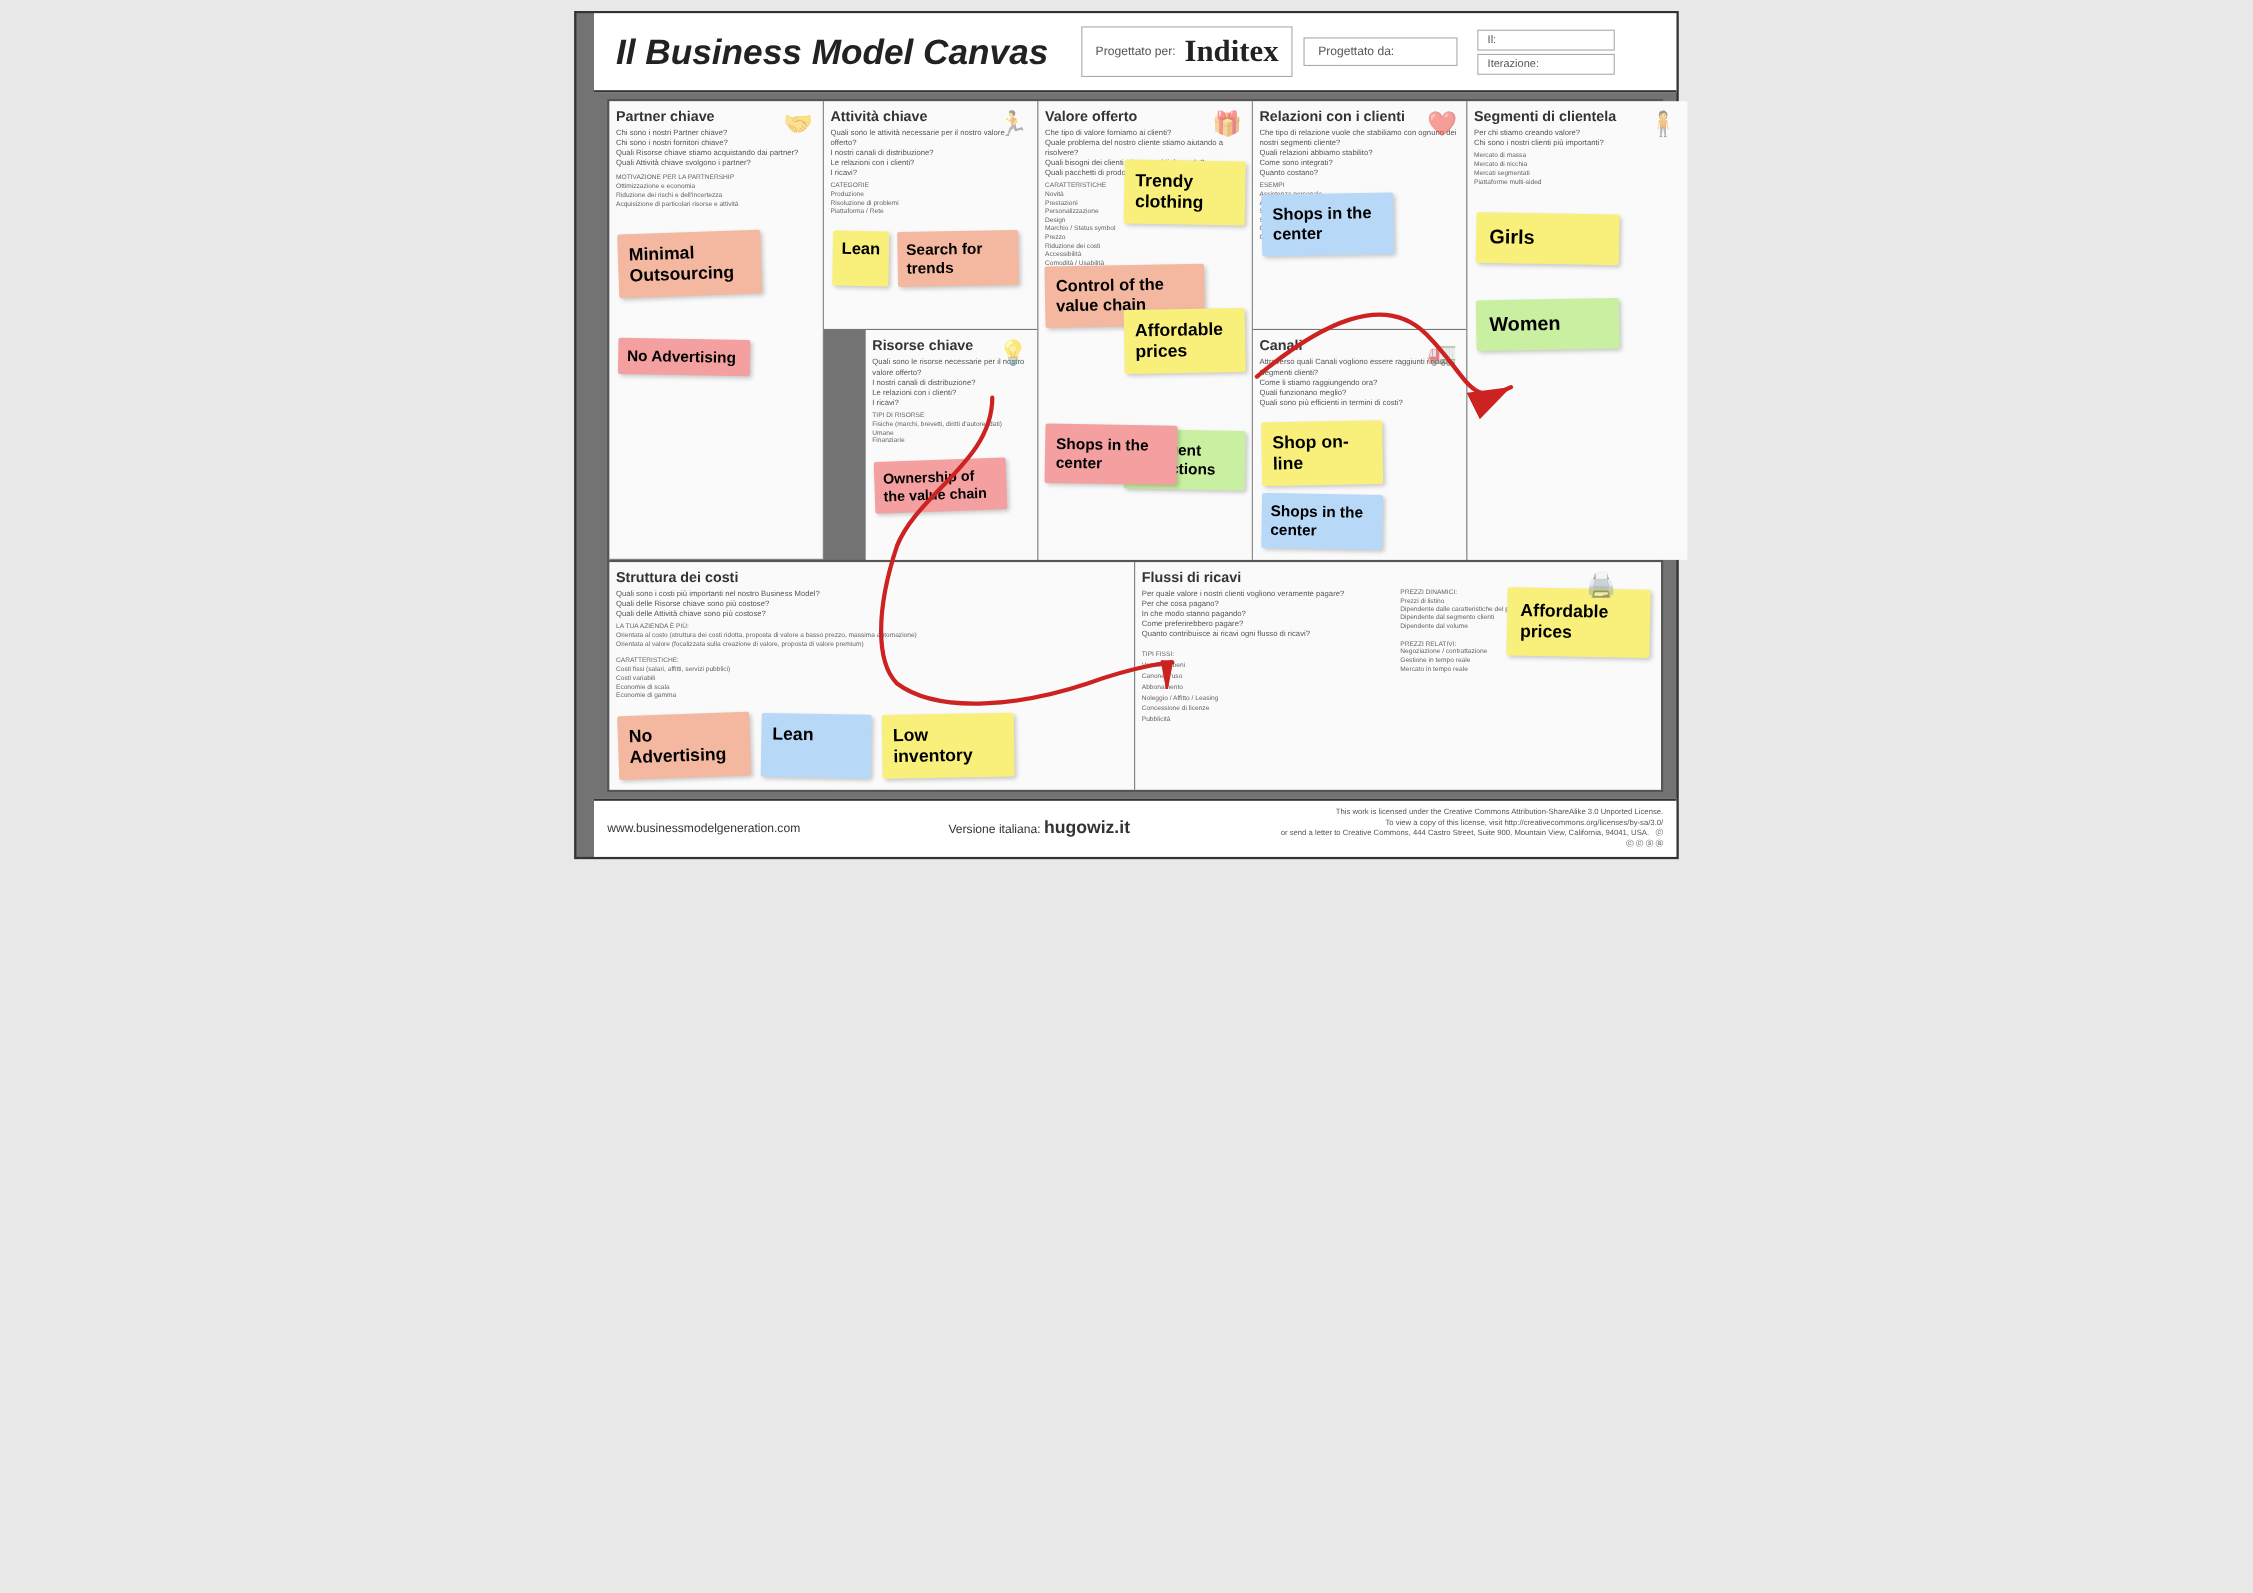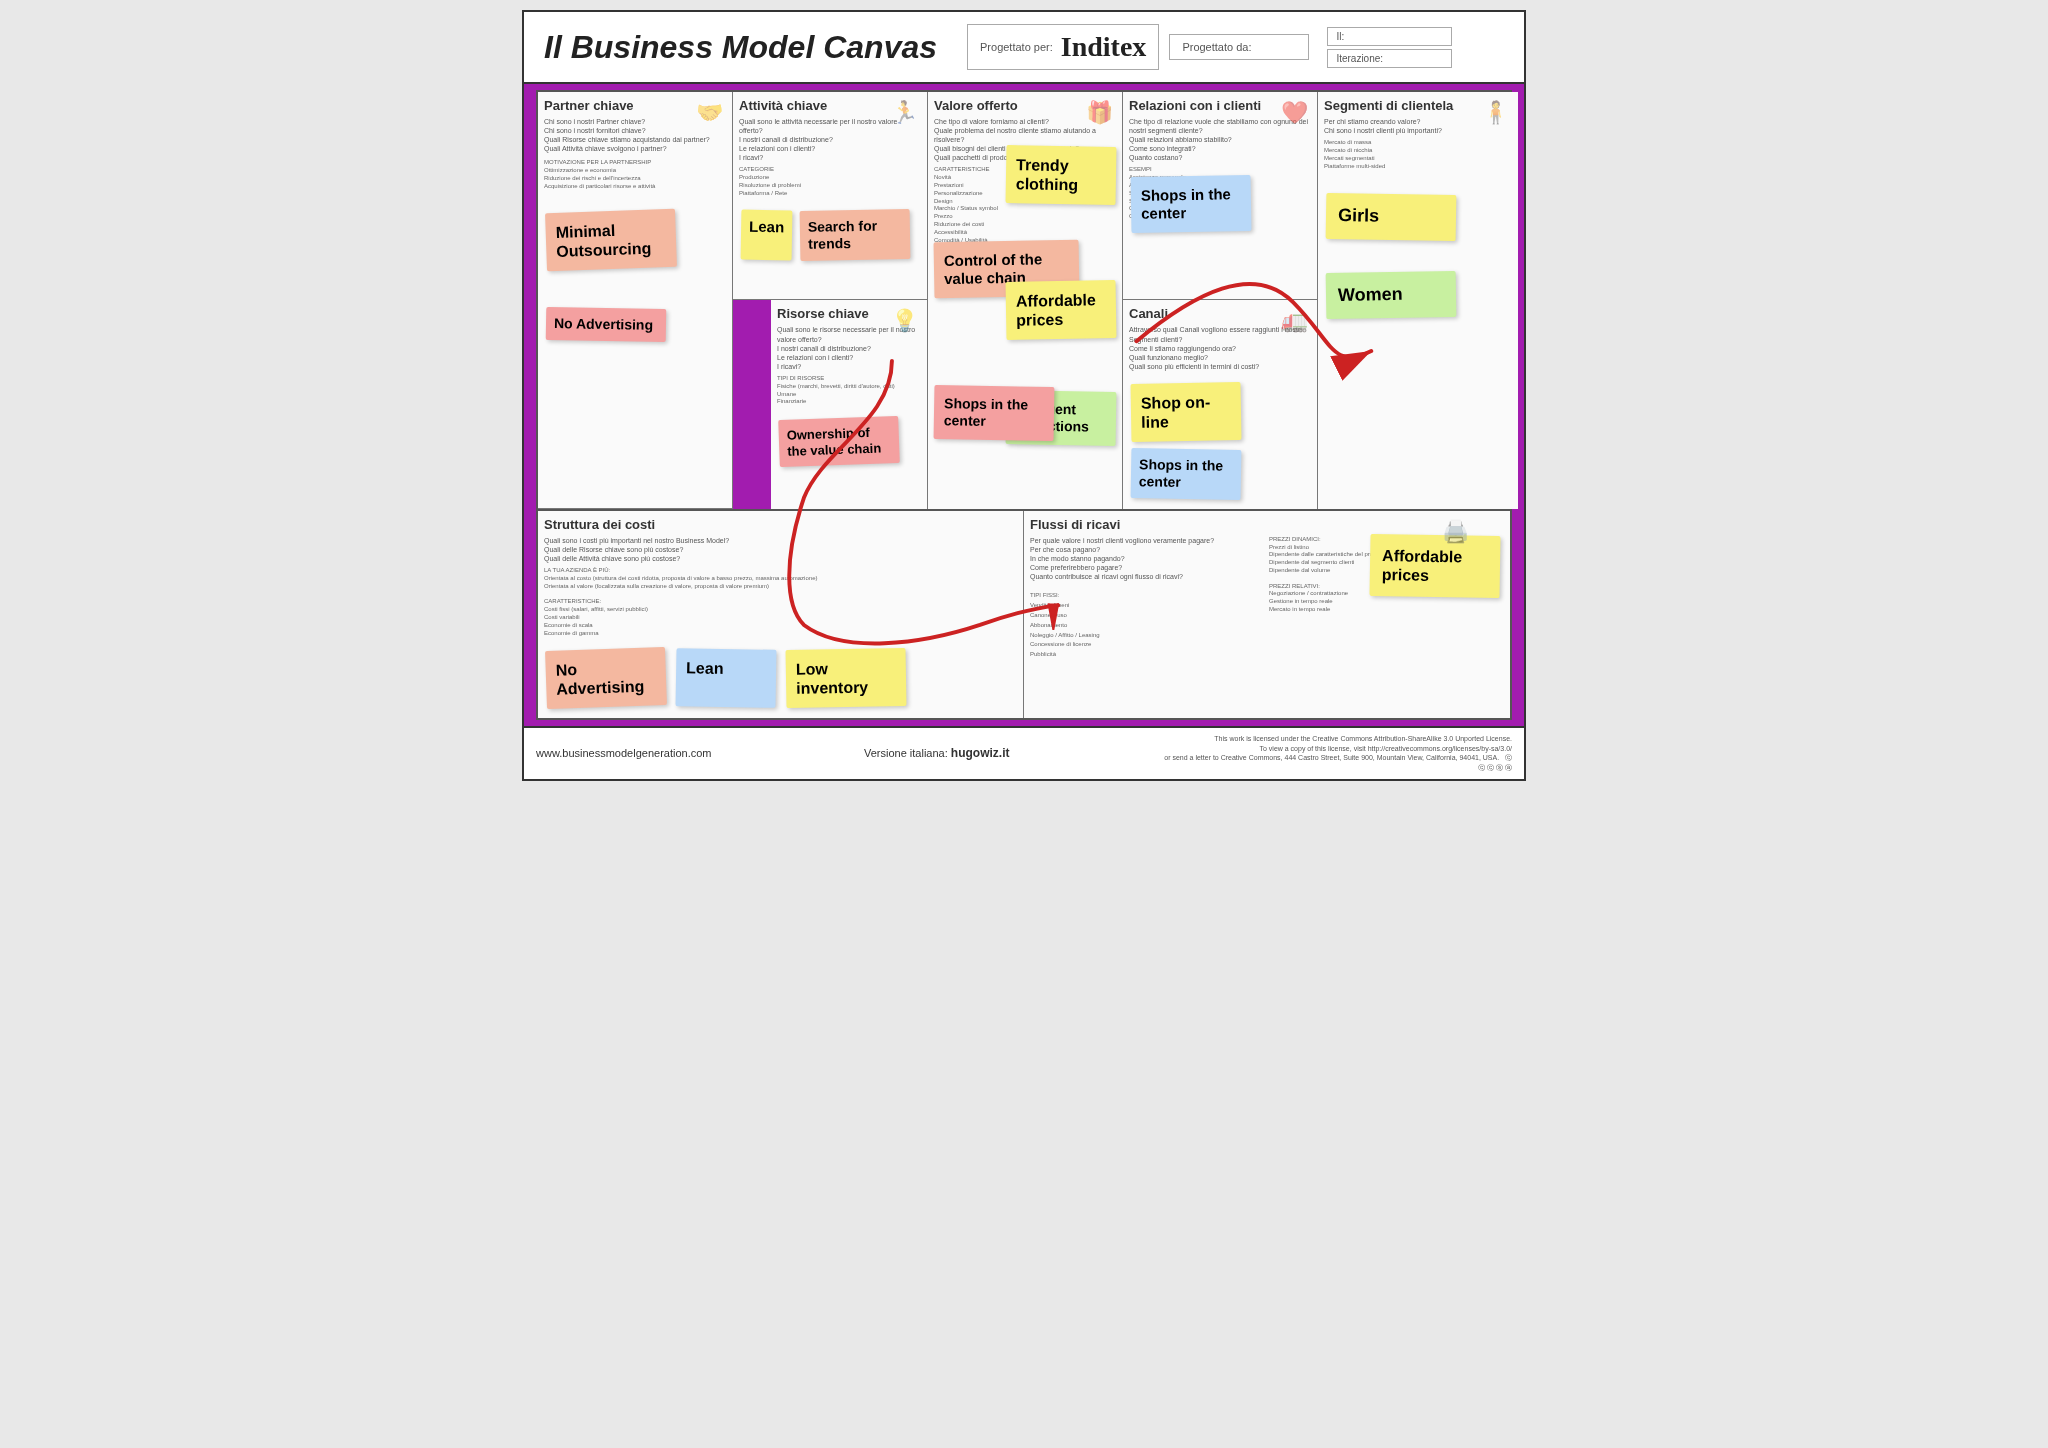--- a/index.html
+++ b/index.html
@@ -3,23 +3,24 @@
   <meta charset="utf-8">
   <style>
     * { box-sizing: border-box; margin: 0; padding: 0; }
     body {
       background: #e8e8e8;
       font-family: Arial, sans-serif;
       width: 1024px;
       margin: 0 auto;
     }
     .page {
-      background: #a21caf;
+      background: #737373;
       border: 2px solid #333;
       margin: 10px;
+      padding-left: 16px;
     }
     
     .header {
       display: flex;
       align-items: center;
       padding: 12px 20px;
       border-bottom: 2px solid #333;
       background: white;
     }
     .header-title {
@@ -85,21 +86,21 @@
       align-items: center;
       justify-content: space-between;
       padding: 6px 12px;
       border-top: 2px solid #333;
       font-size: 10px;
       color: #444;
       background: white;
     }
     .footer-left { font-size: 11px; color: #333; }
     .footer-center { font-size: 11px; color: #333; }
-    .footer-center b { font-size: 12px; }
+    .footer-center b { font-size: 16px; }
     .footer-right { font-size: 7px; color: #555; max-width: 350px; text-align: right; line-height: 1.4; }
     
     .canvas-wrapper {
       position: relative;
     }
     .arrow-overlay {
       position: absolute;
       top: 0; left: 0;
       width: 100%;
       height: 100%;

